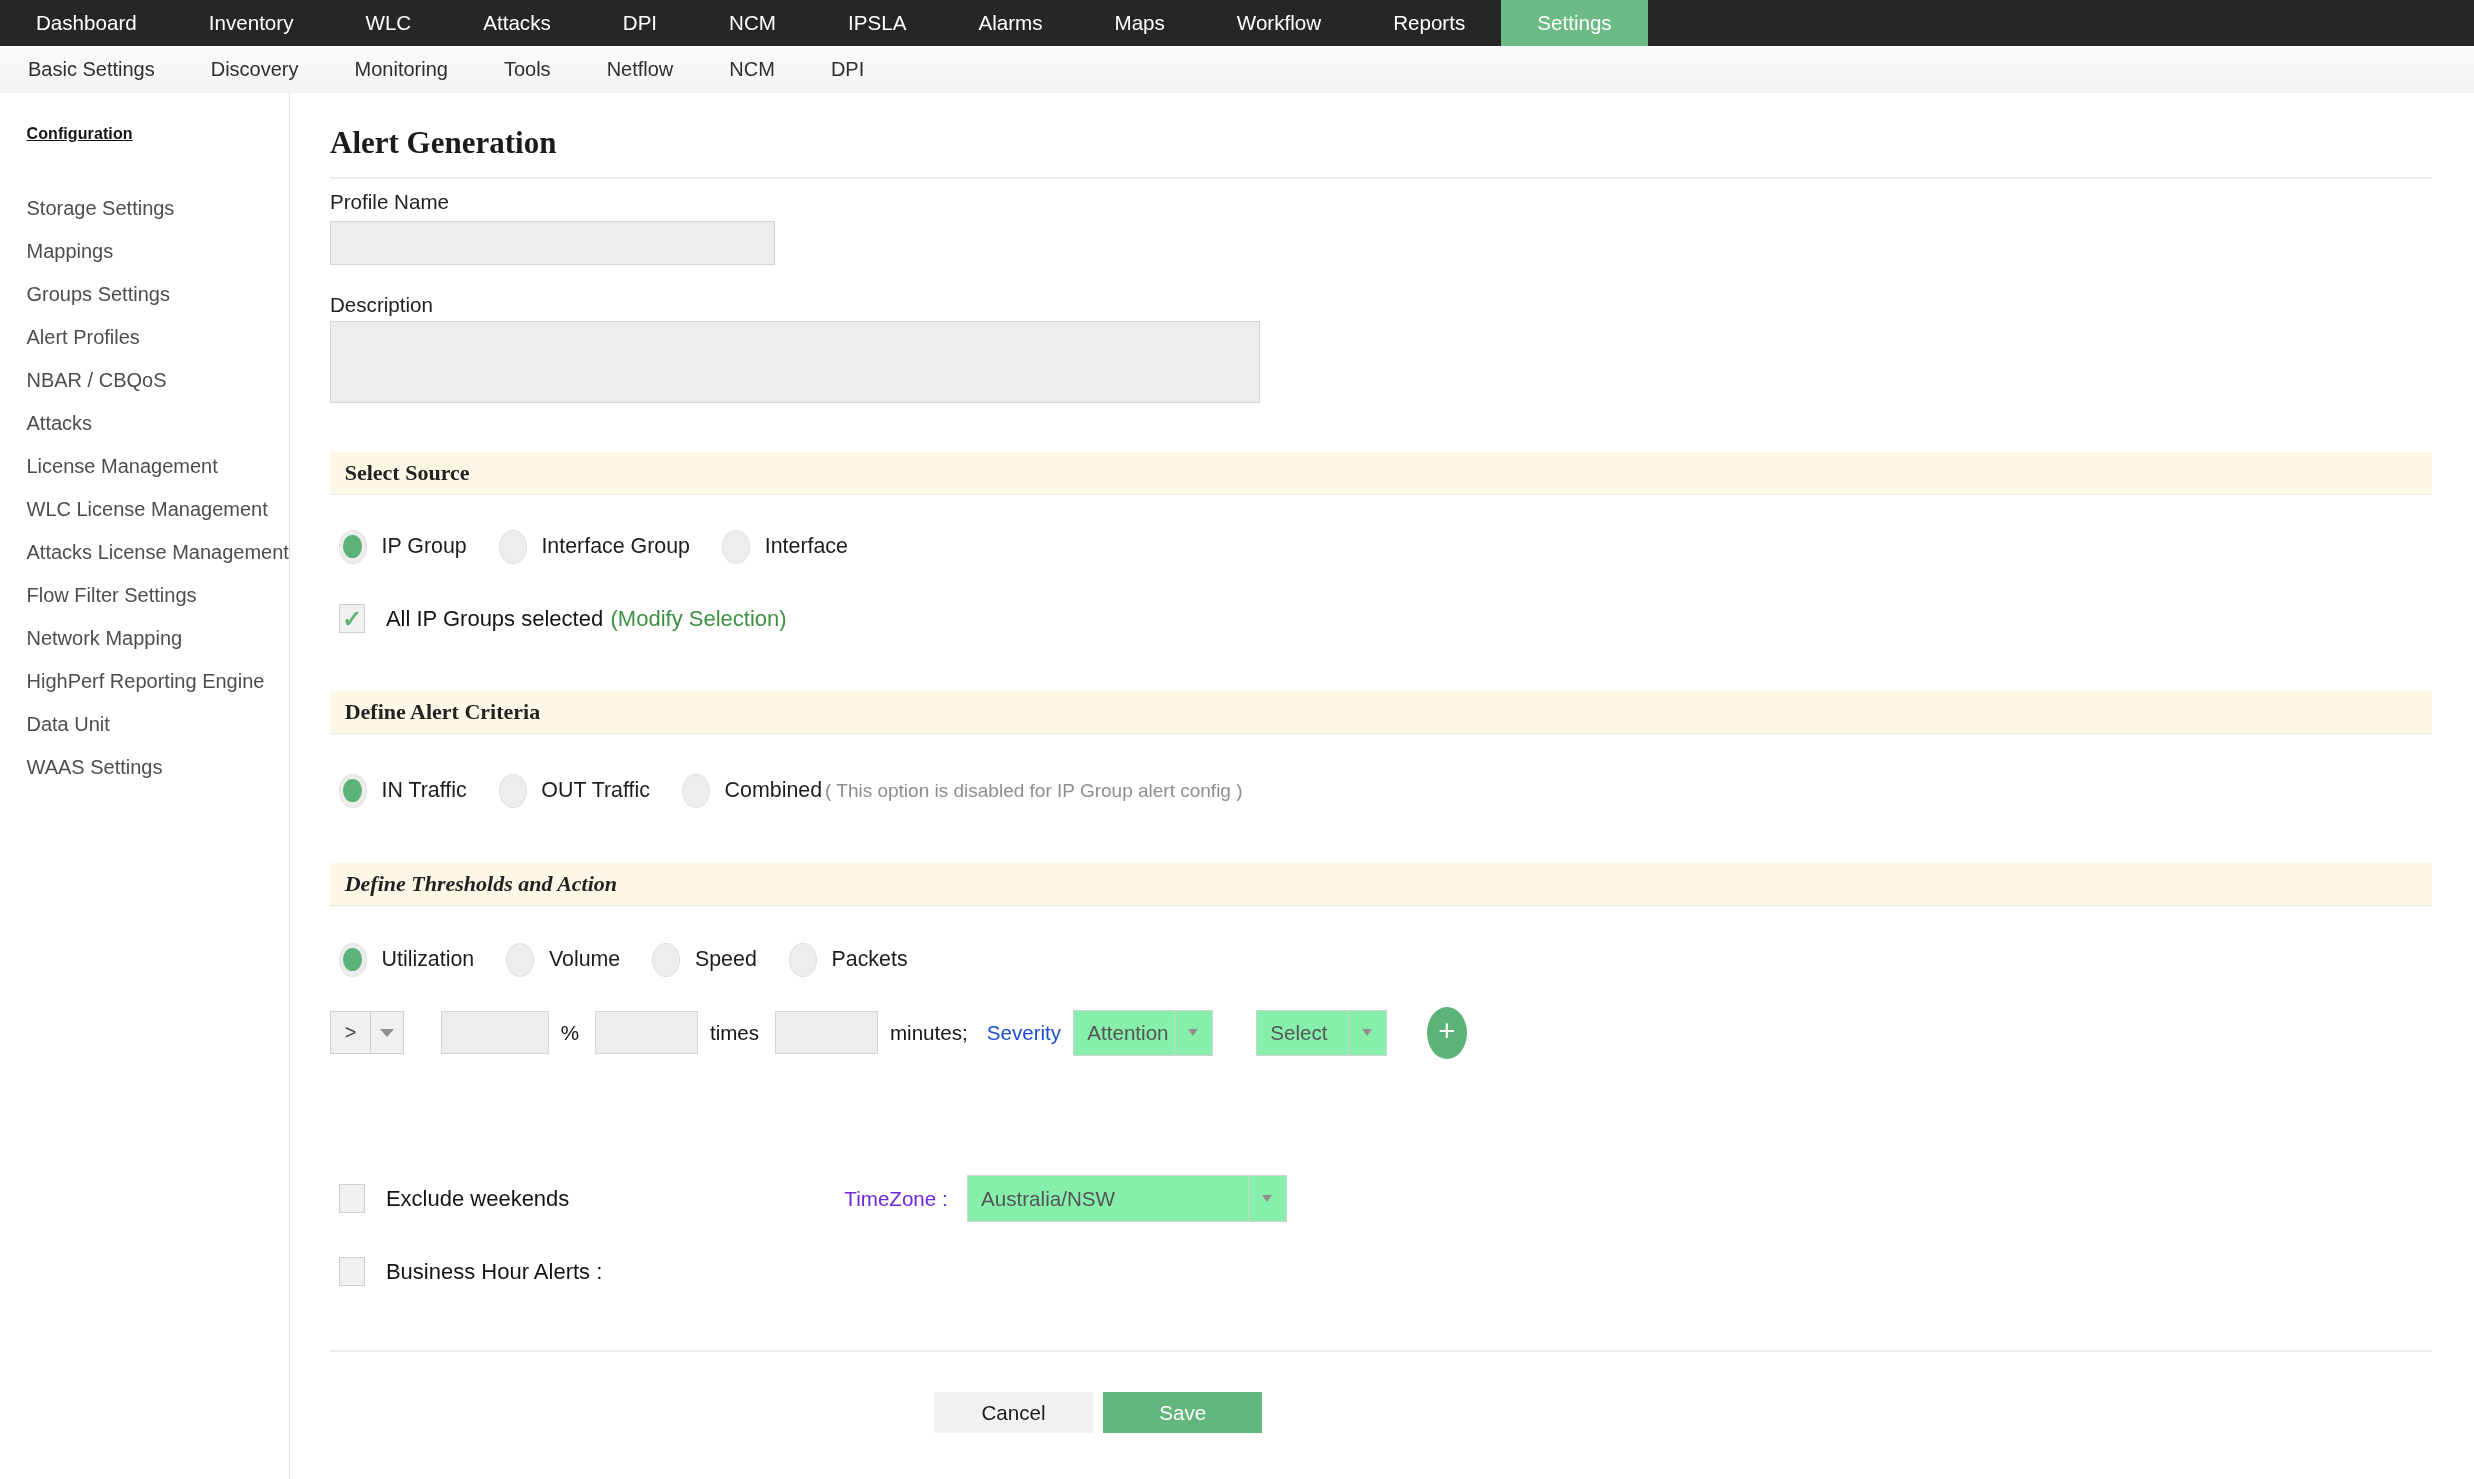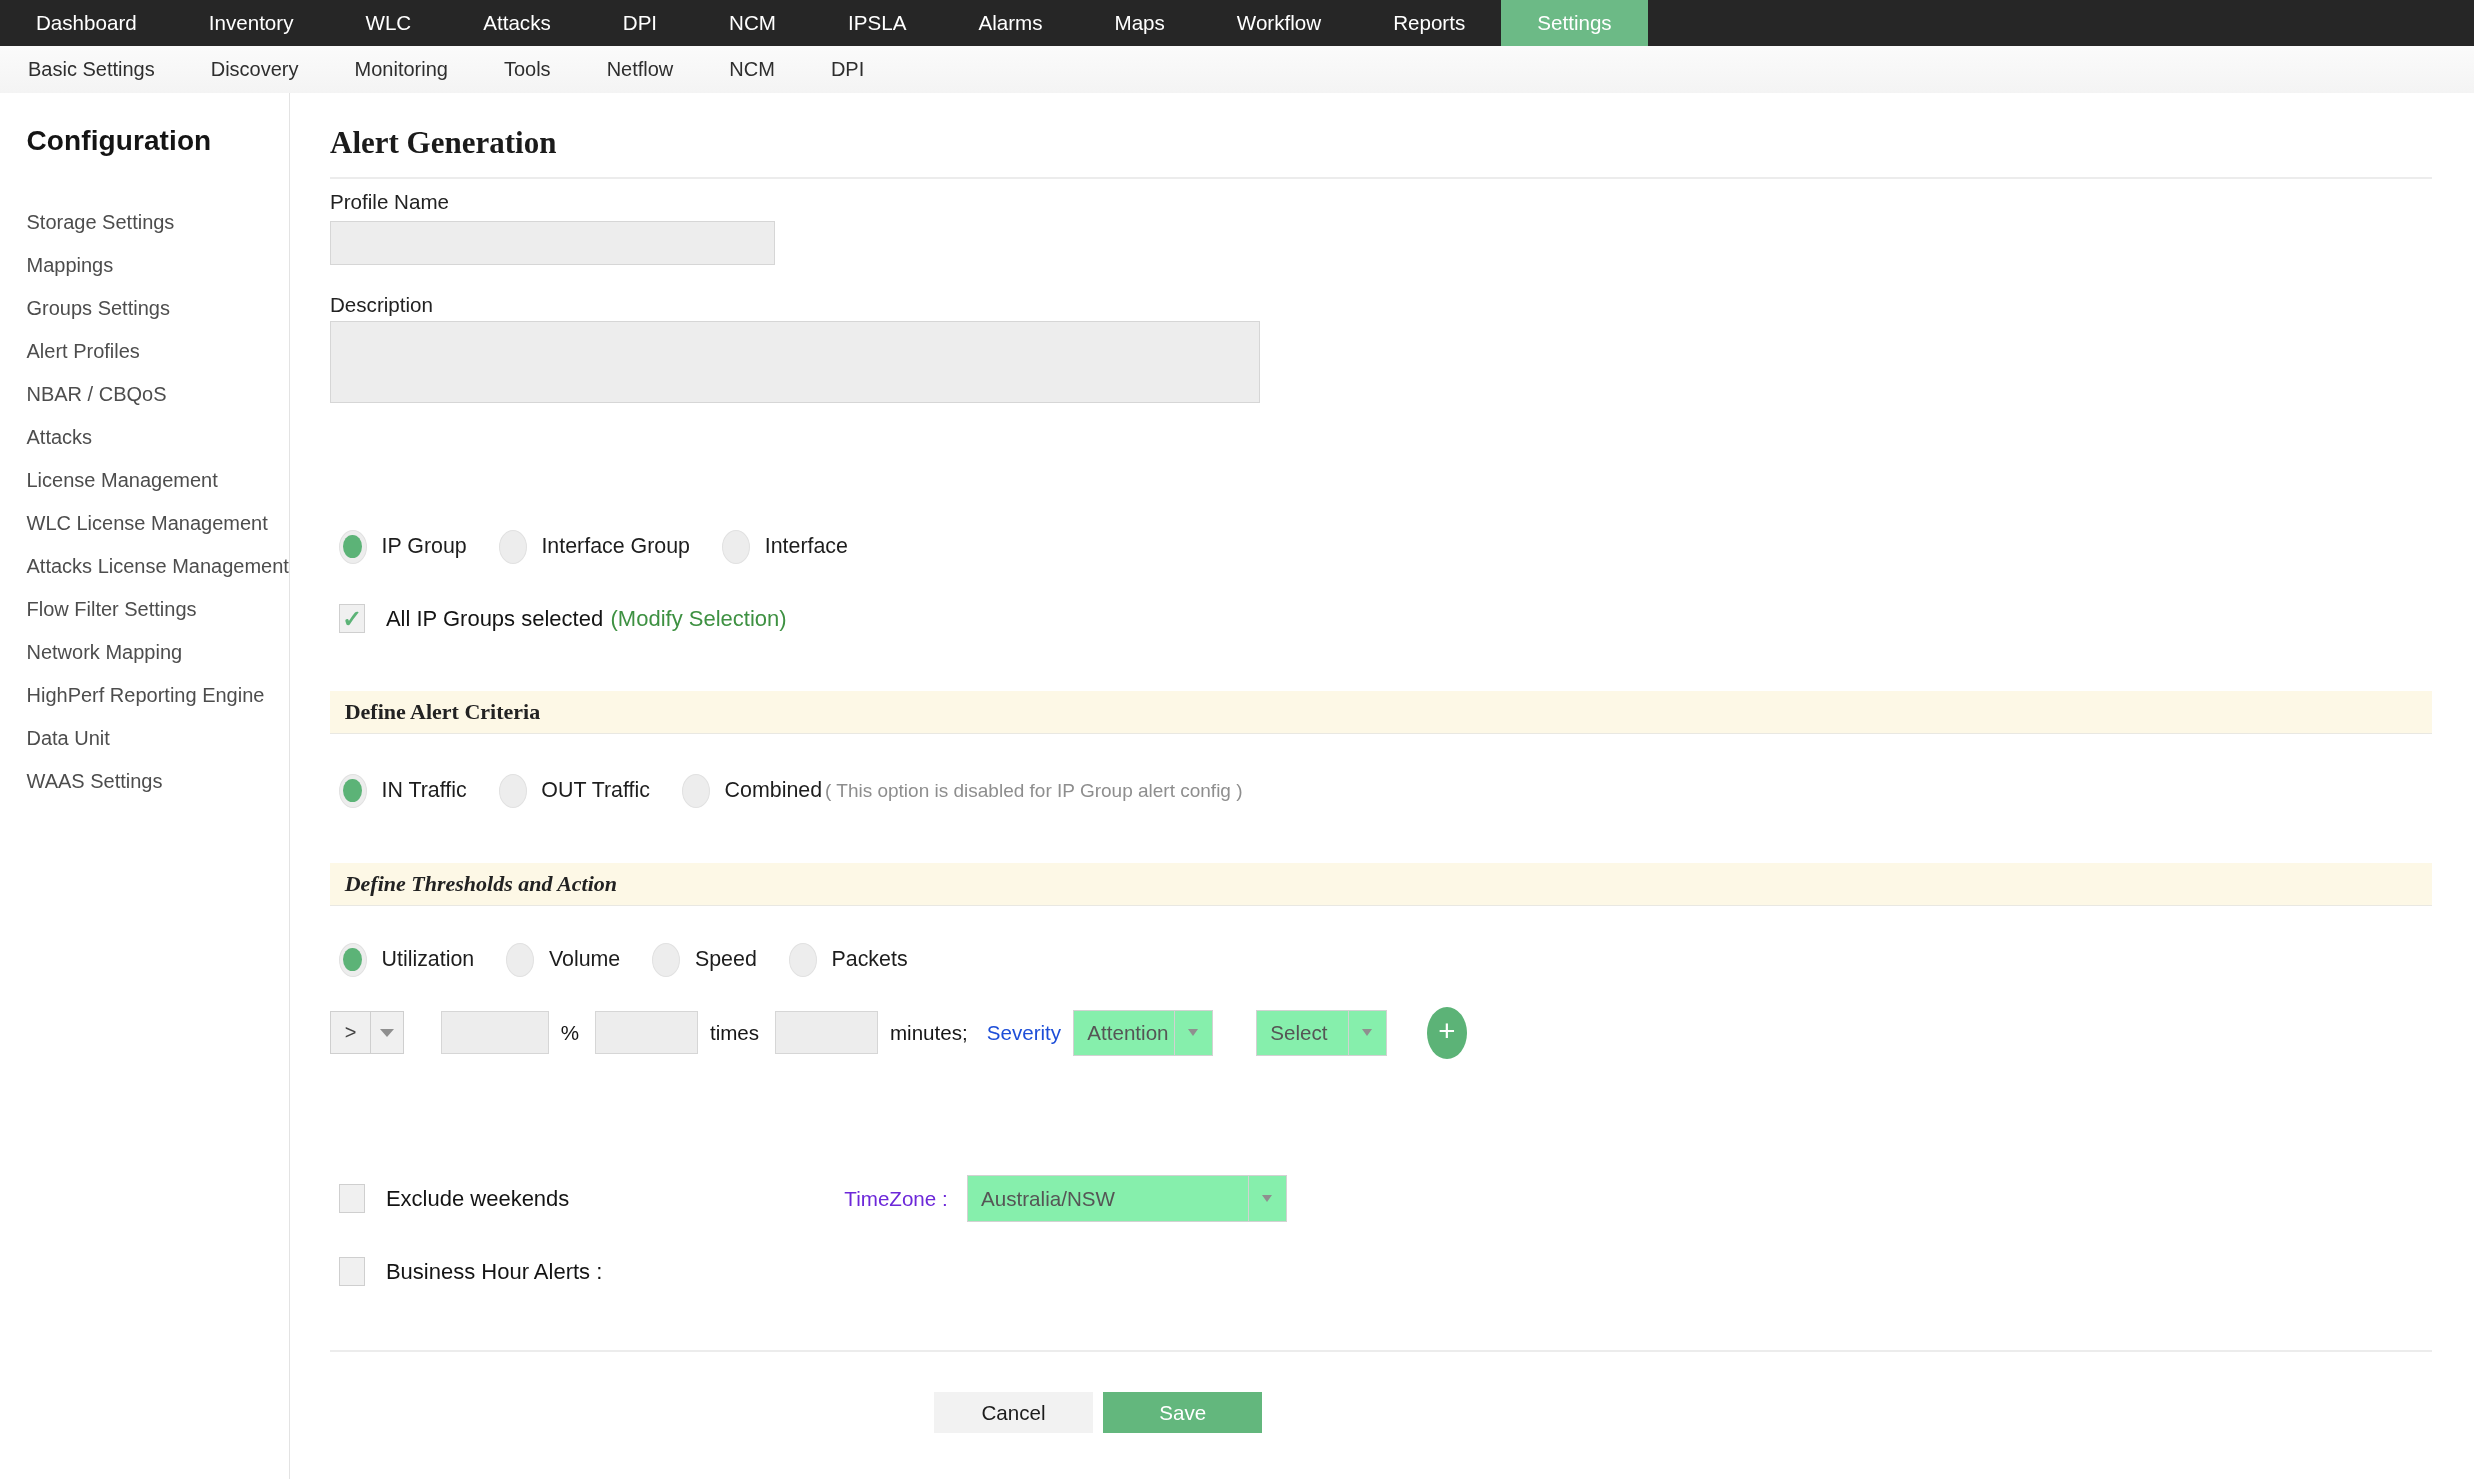--- a/index.html
+++ b/index.html
@@ -18,21 +18,21 @@
             background:linear-gradient(#fbfbfb,#f3f3f3);
             border-bottom:1.5px solid #e4e4e4; display:flex; }
   .subnav .subnav-item { position:relative; color:#2e2e2e; font-size:20px;
             line-height:46px; padding:0 28px; cursor:pointer; white-space:nowrap; }
   .subnav .subnav-item.active::after { content:""; position:absolute; left:0; right:0;
             bottom:-1.5px; height:6.6px; background:#68b981; }
 
   
   .sidebar { position:absolute; left:0; top:93px; width:290px; bottom:0;
              background:#fff; border-right:1.5px solid #e3e3e3; padding:32px 0 0 26.5px; }
-  .sidebar-title { font-size:28px; font-weight:bold; color:#141414; letter-spacing:0.1px; }
+  .sidebar-title { font-size:16px; font-weight:bold; color:#141414; letter-spacing:0.1px;text-decoration:underline; }
   .sidebar-list { margin-top:44px; }
   .sidebar-item { font-size:20px; color:#4d4d4d; height:43px; line-height:43px;
                   cursor:pointer; white-space:nowrap; }
 
   
   .main { position:absolute; left:290px; top:93px; right:0; bottom:0; background:#fff; }
   .row { position:absolute; left:40px; width:2102px; }
 
   .page-title { top:32px; font-family:"Liberation Serif", serif; font-weight:bold;
                 font-size:31px; color:#1b1b1b; }
@@ -167,20 +167,23 @@
 
   <div class="row page-title">Alert Generation</div>
   <div class="row divider d1"></div>
 
   <div class="row field-label lbl-profile">Profile Name</div>
   <input class="text-input profile-input" value="" style="">
 
   <div class="row field-label lbl-desc">Description</div>
   <textarea class="text-input desc-input" style=""></textarea>
 
+  <div class="row section-band band1">
+    <span class="section-title">Select Source</span>
+  </div>
   <div class="row opt-row r1">
     <span class="radio">
         <span class="dot"></span>
       </span>
     <span class="opt-label">IP Group</span>
     <span class="radio"></span>
     <span class="opt-label">Interface Group</span>
     <span class="radio"></span>
     <span class="opt-label">Interface</span>
   </div>

